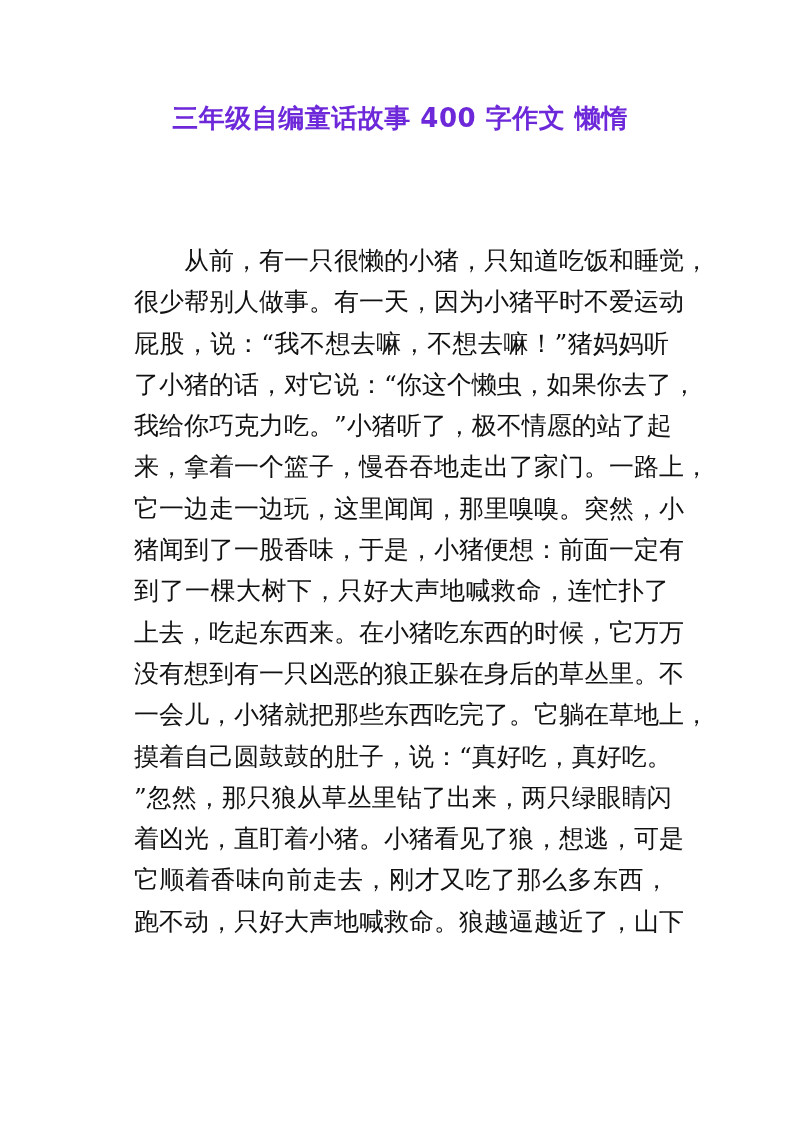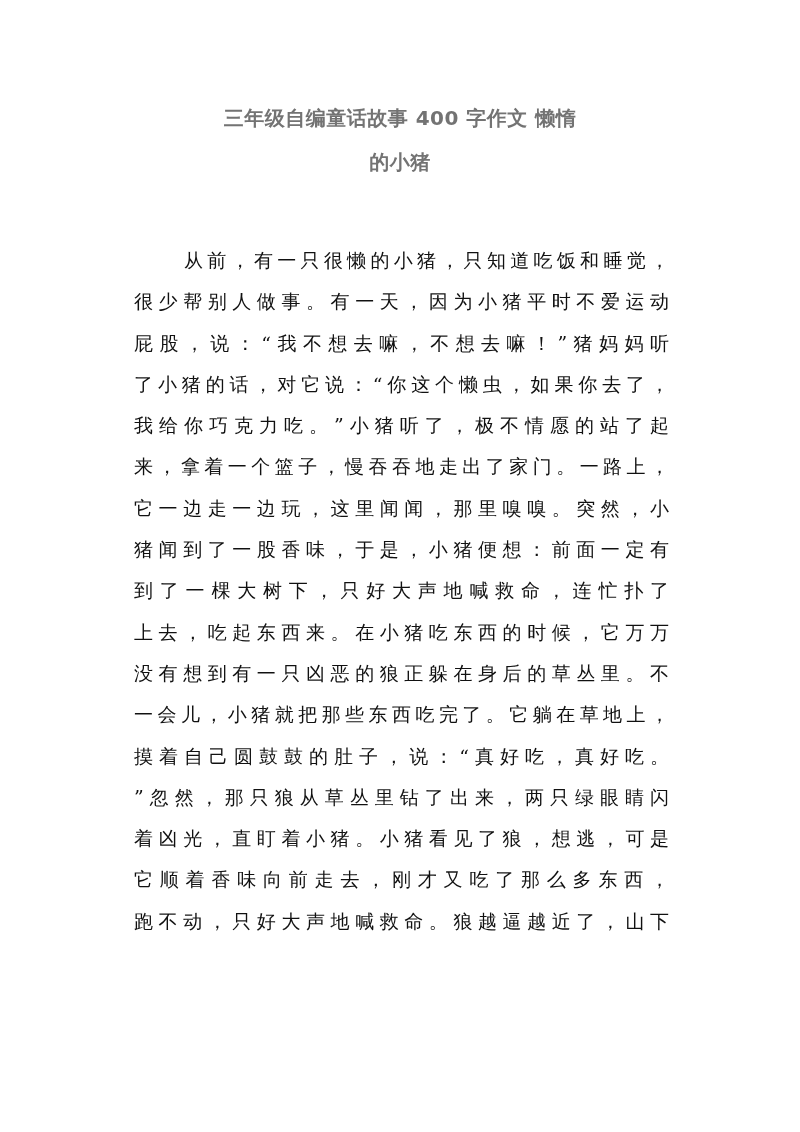--- a/index.html
+++ b/index.html
@@ -24,34 +24,34 @@
     }
     .title {
       position: absolute;
       left: 120px;
       width: 560px;
       top: 96px;
       margin: 0;
       text-align: center;
       font-family: "DejaVu Sans", "Liberation Sans", sans-serif;
       font-weight: bold;
-      font-size: 20px;
+      font-size: 26px;
       line-height: 44px;
-      color: #737373;
+      color: #6d28d9;
       letter-spacing: 0.5px;
     }
     .title span { display: block; }
     .body-text {
       position: absolute;
       left: 134px;
       top: 240px;
       width: 535px;
       margin: 0;
       font-family: "DejaVu Serif", "Liberation Serif", serif;
-      font-size: 19px;
+      font-size: 25px;
       line-height: 41.3px;
       color: #111111;
     }
     .line {
       display: block;
       white-space: nowrap;
       text-align: justify;
       text-align-last: justify;
       height: 41.3px;
       overflow: visible;
@@ -59,21 +59,20 @@
     .line.indent {
       padding-left: 50px;
     }
   </style>
 </head>
 <body>
 
 <div class="page">
   <h1 class="title">
     <span>三年级自编童话故事 400 字作文  懒惰</span>
-    <span>的小猪</span>
   </h1>
 
   <div class="body-text">
     <span class="line indent">从前，有一只很懒的小猪，只知道吃饭和睡觉，</span>
     <span class="line">很少帮别人做事。有一天，因为小猪平时不爱运动</span>
     <span class="line">屁股，说：“我不想去嘛，不想去嘛！”猪妈妈听</span>
     <span class="line">了小猪的话，对它说：“你这个懒虫，如果你去了，</span>
     <span class="line">我给你巧克力吃。”小猪听了，极不情愿的站了起</span>
     <span class="line">来，拿着一个篮子，慢吞吞地走出了家门。一路上，</span>
     <span class="line">它一边走一边玩，这里闻闻，那里嗅嗅。突然，小</span>

